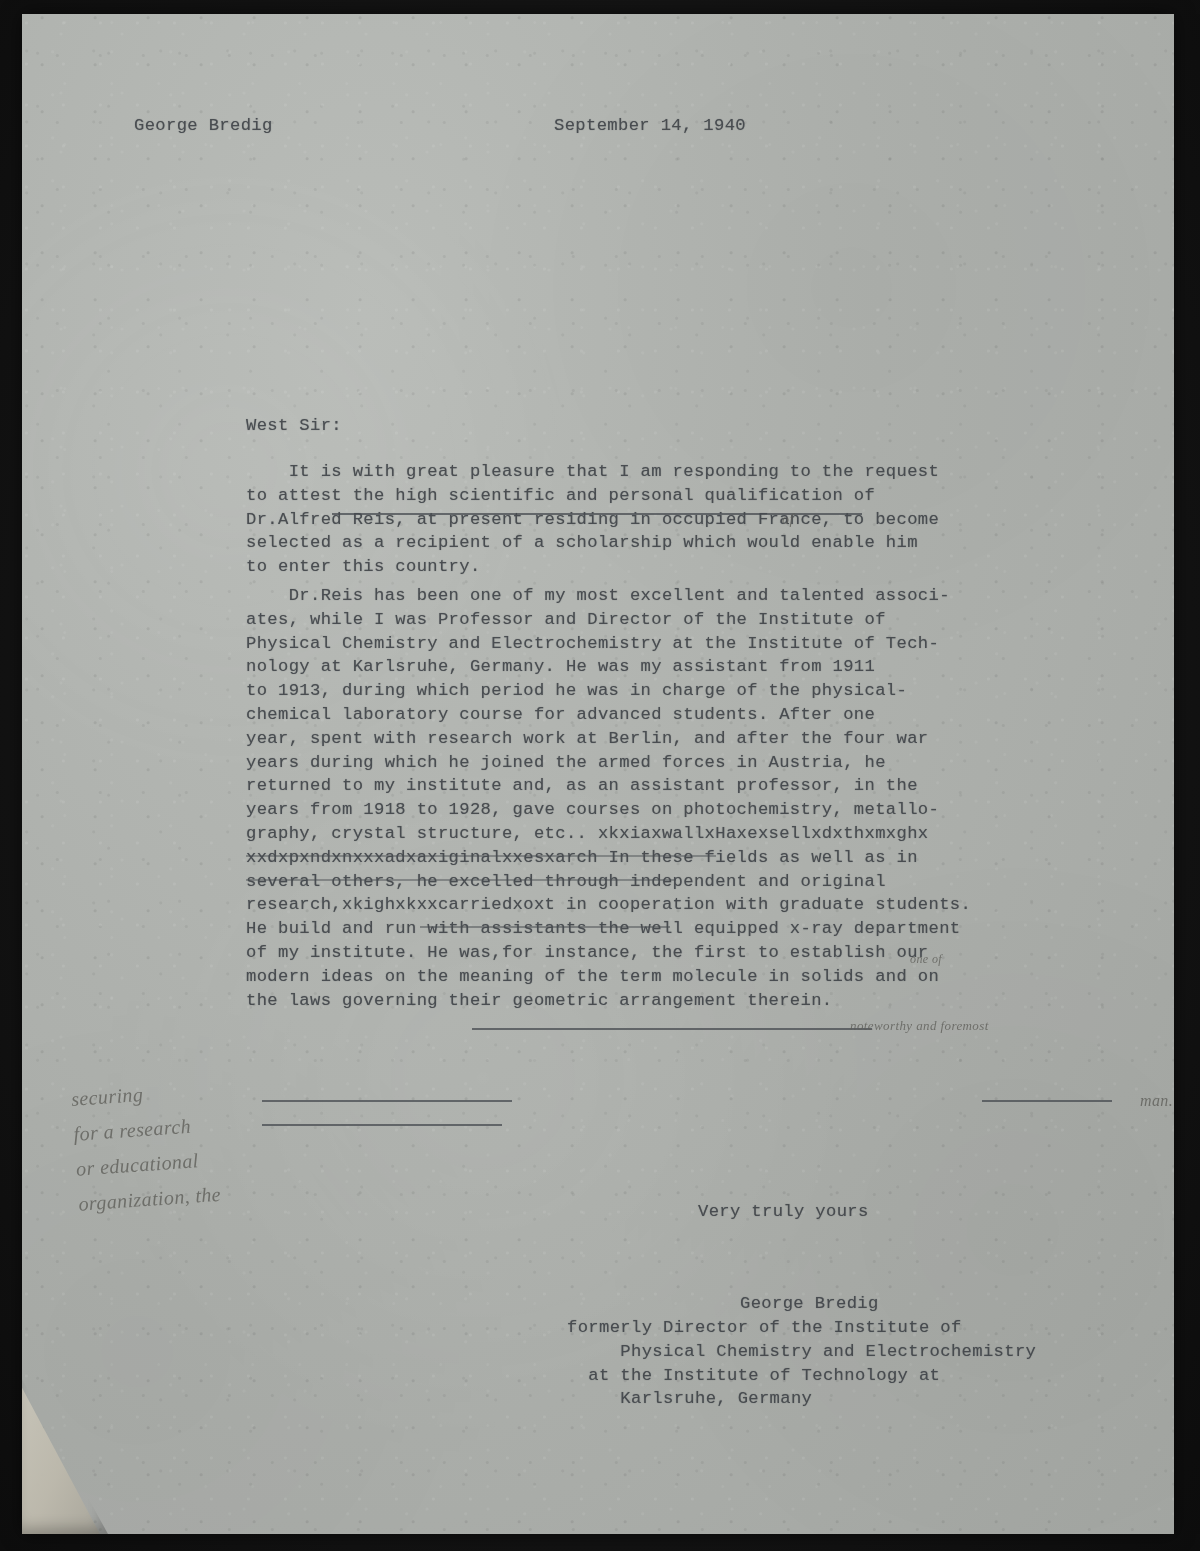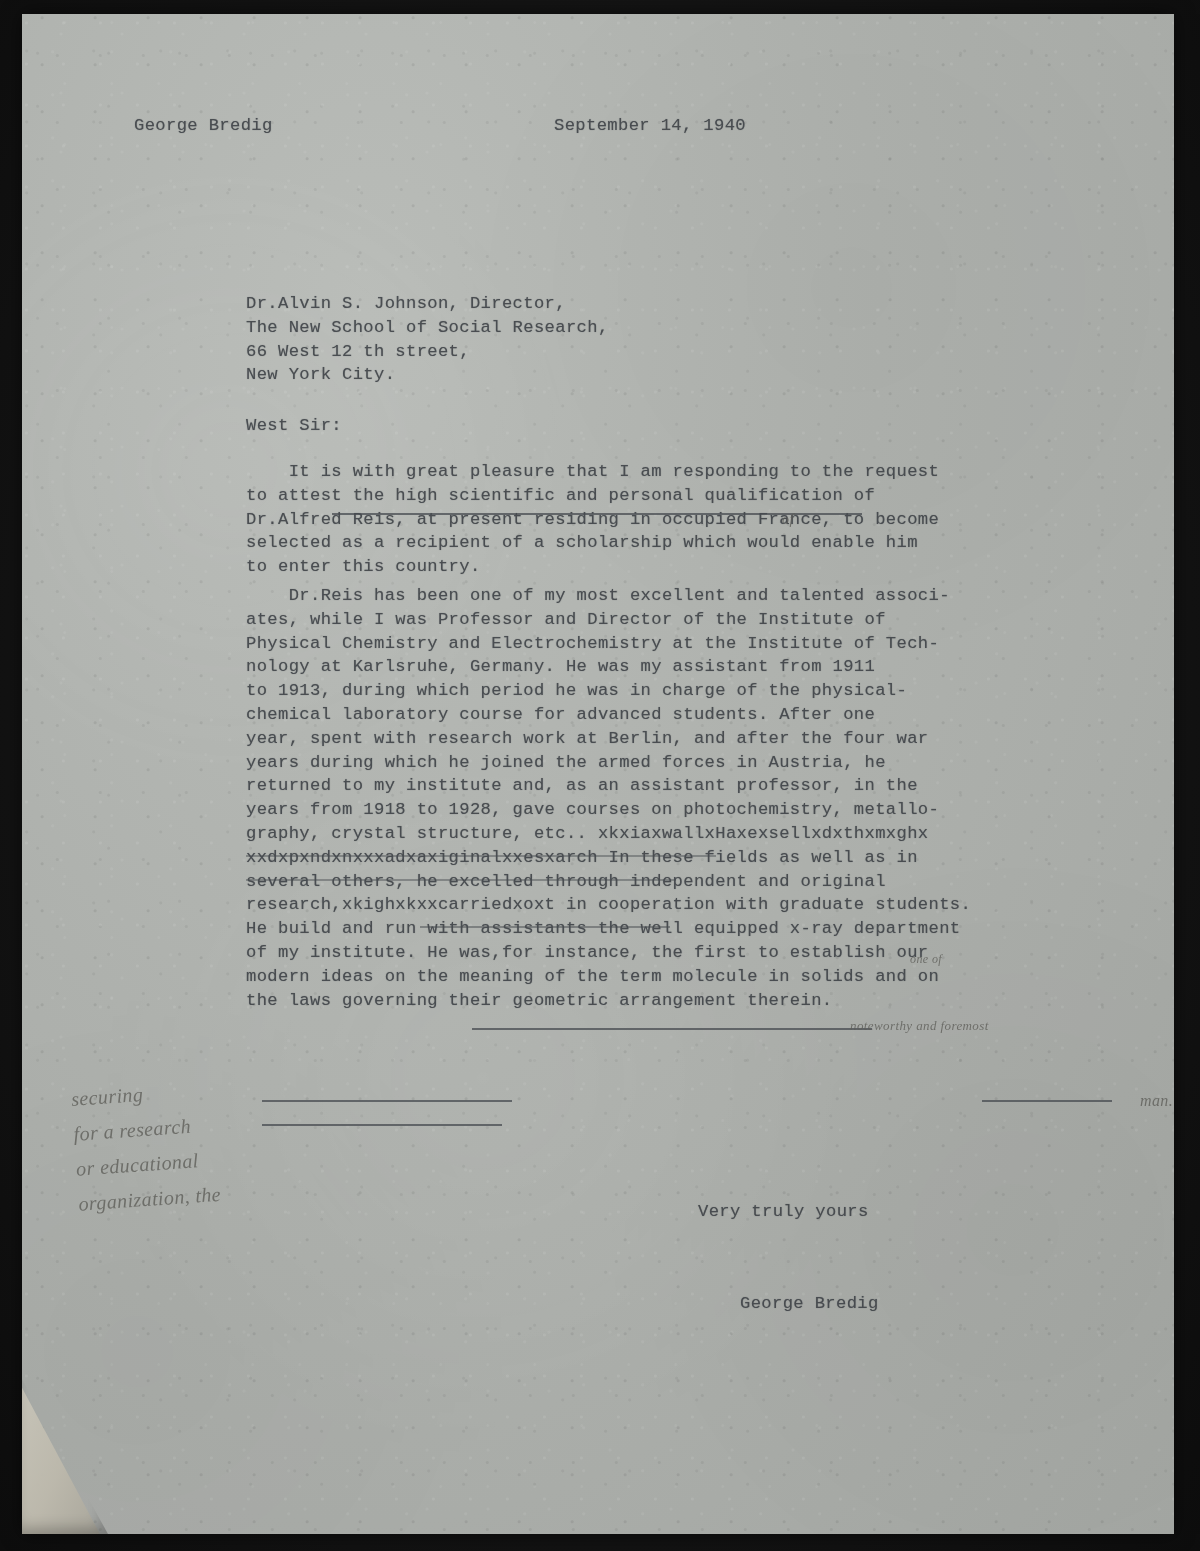--- a/index.html
+++ b/index.html
@@ -181,24 +181,20 @@
 <div id="scan">
   <div id="backdrop"></div>
 
   <div id="page">
     <div id="grain"></div>
     <div id="mottle"></div>
 
     <div class="typed hdr-name">George Bredig</div>
     <div class="typed hdr-date">September 14, 1940</div>
 
-    <div class="typed recipient">Dr.Alvin S. Johnson, Director,
-The New School of Social Research,
-66 West 12 th street,
-New York City.</div>
 
     <div class="typed salutation">West Sir:</div>
 
     <div class="typed para p1">    It is with great pleasure that I am responding to the request
 to attest the high scientific and personal qualification of
 Dr.Alfred Reis, at present residing in occupied France, to become
 selected as a recipient of a scholarship which would enable him
 to enter this country.</div>
 
     <div class="strike" style="left:310px; top:499px; width:530px;"></div>
@@ -236,17 +232,21 @@
     <div class="hand hand-insert-a">noteworthy and foremost</div>
     <div class="hand hand-insert-b">man.</div>
 
     <div class="hand hand-left">securing
 for a research
 or educational
 organization, the</div>
 
     <div class="typed closing">Very truly yours</div>
     <div class="typed sig">George Bredig</div>
+    <div class="typed sigblock">formerly Director of the Institute of
+     Physical Chemistry and Electrochemistry
+  at the Institute of Technology at
+     Karlsruhe, Germany</div>
 
     <div id="corner-fold"></div>
     <div id="corner-shadow"></div>
   </div>
 </div>
 
 </body></html>

